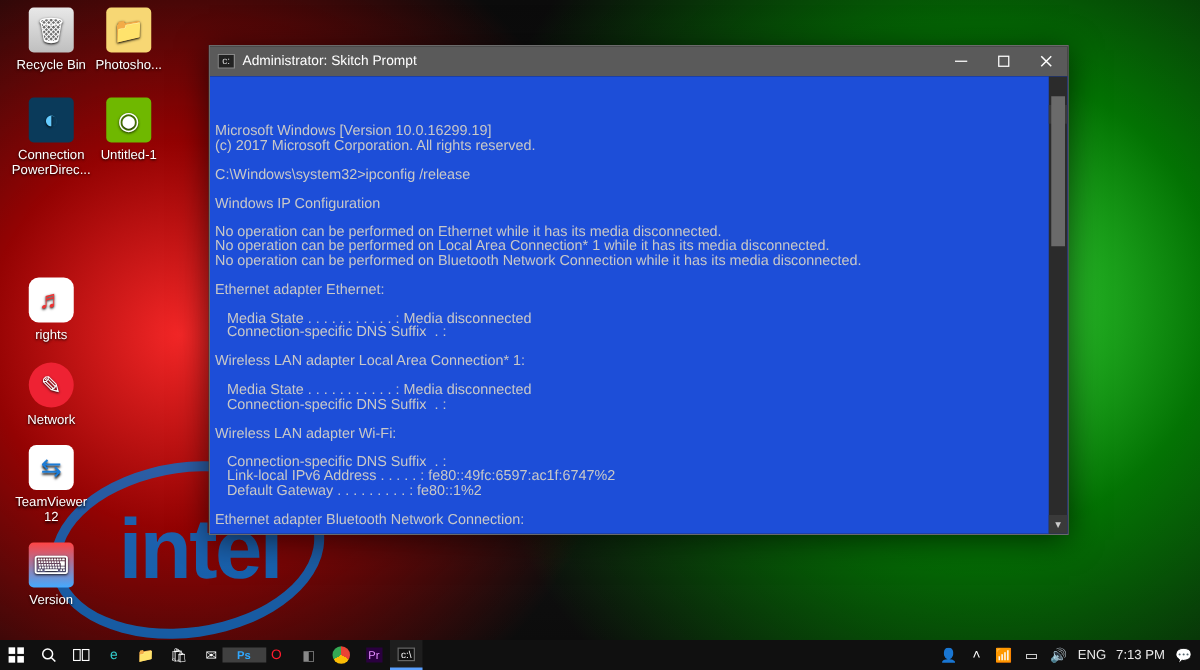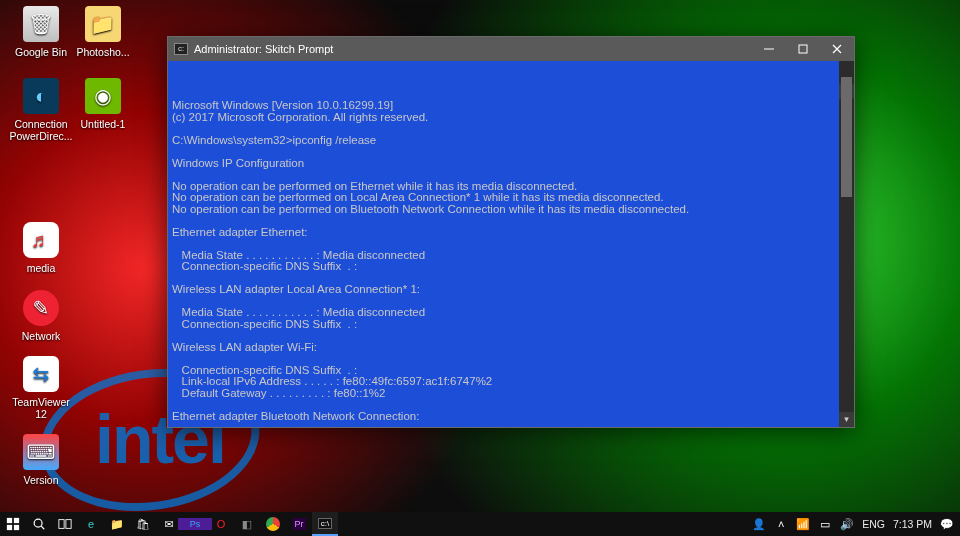--- a/index.html
+++ b/index.html
@@ -89,37 +89,37 @@
 </head>
 <body>
 
 <div class="wallpaper"></div>
 <div class="intel-ring"></div>
 <div class="intel-text">intel</div>
 
 <div class="desktop">
   <div class="dicon recycle" style="left:6px; top:6px;">
     <div class="glyph">🗑</div>
-    <div>Google Bin</div>
+    <div>Recycle Bin</div>
   </div>
   <div class="dicon ps" style="left:68px; top:6px;">
     <div class="glyph">📁</div>
     <div>Photosho...</div>
   </div>
   <div class="dicon cyberlink" style="left:6px; top:78px;">
     <div class="glyph">◐</div>
     <div>Connection PowerDirec...</div>
   </div>
   <div class="dicon nvidia" style="left:68px; top:78px;">
     <div class="glyph">◉</div>
     <div>Untitled-1</div>
   </div>
   <div class="dicon itunes" style="left:6px; top:222px;">
     <div class="glyph">♬</div>
-    <div>media</div>
+    <div>rights</div>
   </div>
   <div class="dicon skitch" style="left:6px; top:290px;">
     <div class="glyph">✎</div>
     <div>Network</div>
   </div>
   <div class="dicon teamv" style="left:6px; top:356px;">
     <div class="glyph">⇆</div>
     <div>TeamViewer 12</div>
   </div>
   <div class="dicon unikey" style="left:6px; top:434px;">
@@ -215,21 +215,21 @@
   <div class="tbitem">
       <span>📁</span>
     </div>
   <div class="tbitem">
       <span>🛍</span>
     </div>
   <div class="tbitem">
       <span>✉</span>
     </div>
   <div class="tbitem">
-      <span style="background:#4c1d95;color:#31a8ff;font-size:9px;padding:1px 12px;">Ps</span>
+      <span style="background:#404040;color:#31a8ff;font-size:9px;padding:1px 12px;font-weight:bold;">Ps</span>
     </div>
   <div class="tbitem">
       <span style="color:#ff1b2d;">O</span>
     </div>
   <div class="tbitem">
       <span style="color:#888;">◧</span>
     </div>
   <div class="tbitem">
       <div class="glyph" style="width:14px;height:14px;border-radius:50%;background:conic-gradient(#ea4335 0 120deg,#fbbc05 120deg 240deg,#34a853 240deg 360deg);"></div>
     </div>

